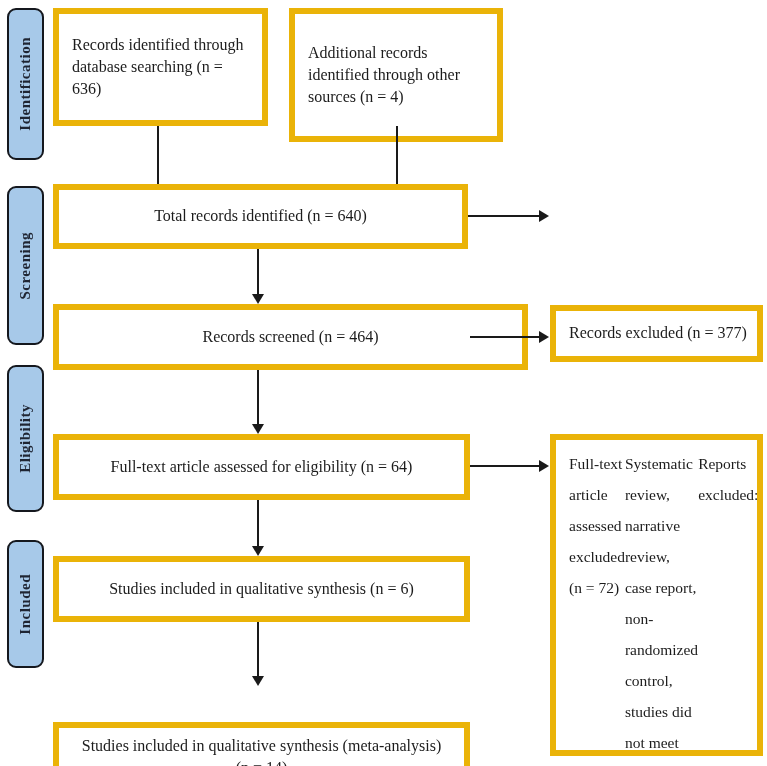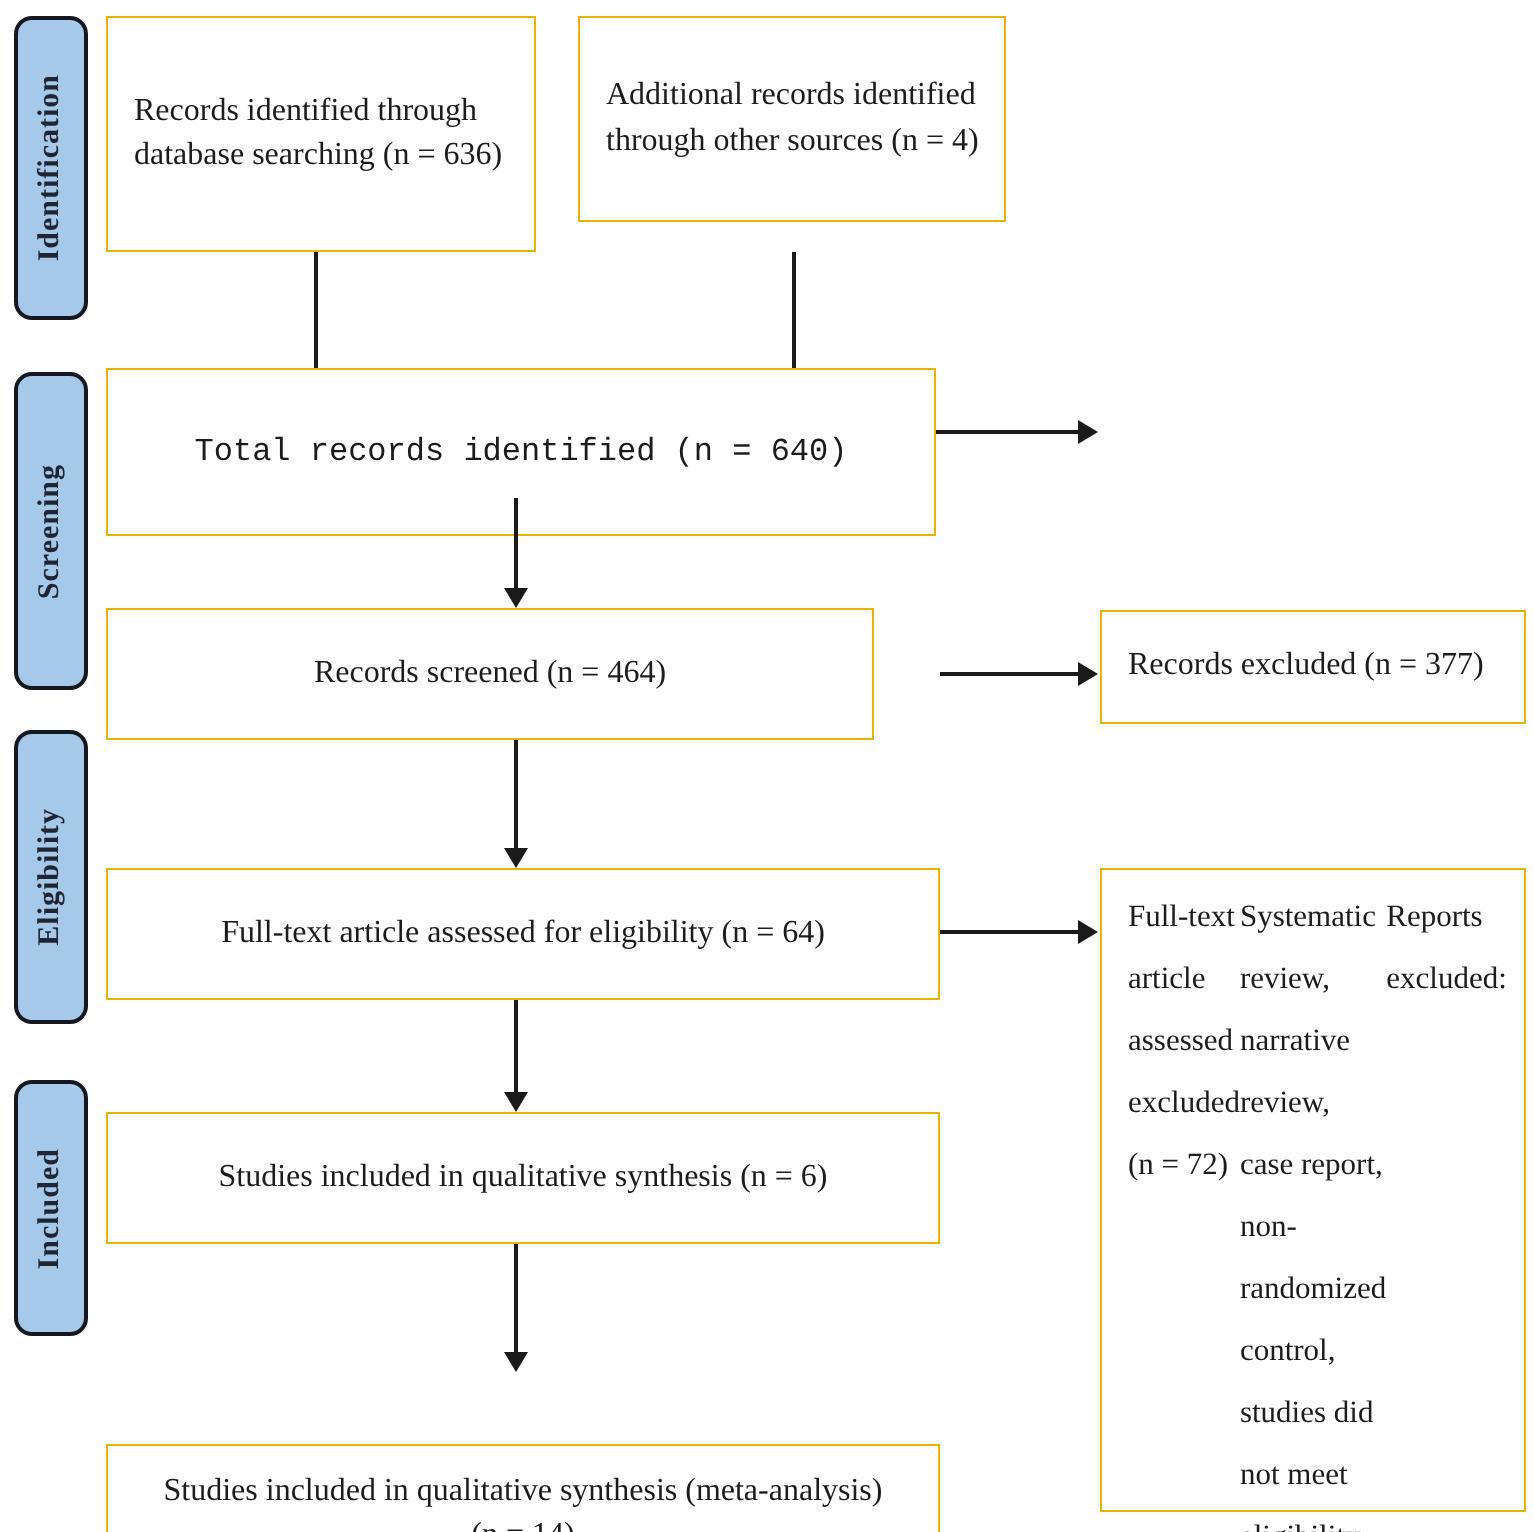--- a/index.html
+++ b/index.html
@@ -33,21 +33,21 @@
     font-weight: bold;
     font-size: 15px;
     letter-spacing: 0.5px;
     color: #1f2533;
     white-space: nowrap;
   }
   
   .fbox {
     position: absolute;
     background: #ffffff;
-    border: 1px solid #eab308;
+    border: 6px solid #eab308;
     display: flex;
     font-size: 16px;
     line-height: 1.38;
   }
   .fbox.center {
     align-items: center;
     justify-content: center;
     text-align: center;
   }
   .fbox.left {
@@ -102,30 +102,30 @@
   <div class="stage" style="top:365px; height:147px;">
     <span class="vtext">Eligibility</span>
   </div>
   <div class="stage" style="top:540px; height:128px;">
     <span class="vtext">Included</span>
   </div>
 
   <div class="fbox left" style="left:53px; top:8px; width:215px; height:118px;">
     <span>Records identified through database searching (n = 636)</span>
   </div>
-  <div class="fbox left" style="left:289px; top:8px; width:214px; height:103px;">
+  <div class="fbox left" style="left:289px; top:8px; width:214px; height:134px;">
     <span>Additional records identified through other sources (n = 4)</span>
   </div>
 
-  <div class="fbox center" style="left:53px; top:184px; width:415px; height:84px;font-family:Liberation Mono, monospace;">
+  <div class="fbox center" style="left:53px; top:184px; width:415px; height:65px;">
     <span>Total records identified (n = 640)</span>
   </div>
 
 
-  <div class="fbox center" style="left:53px; top:304px; width:384px; height:66px;">
+  <div class="fbox center" style="left:53px; top:304px; width:475px; height:66px;">
     <span>Records screened (n = 464)</span>
   </div>
 
   <div class="fbox left" style="left:550px; top:305px; width:213px; height:57px;">
     <span>Records excluded (n = 377)</span>
   </div>
 
   <div class="fbox center" style="left:53px; top:434px; width:417px; height:66px;">
     <span>Full-text article assessed for eligibility (n = 64)</span>
   </div>

